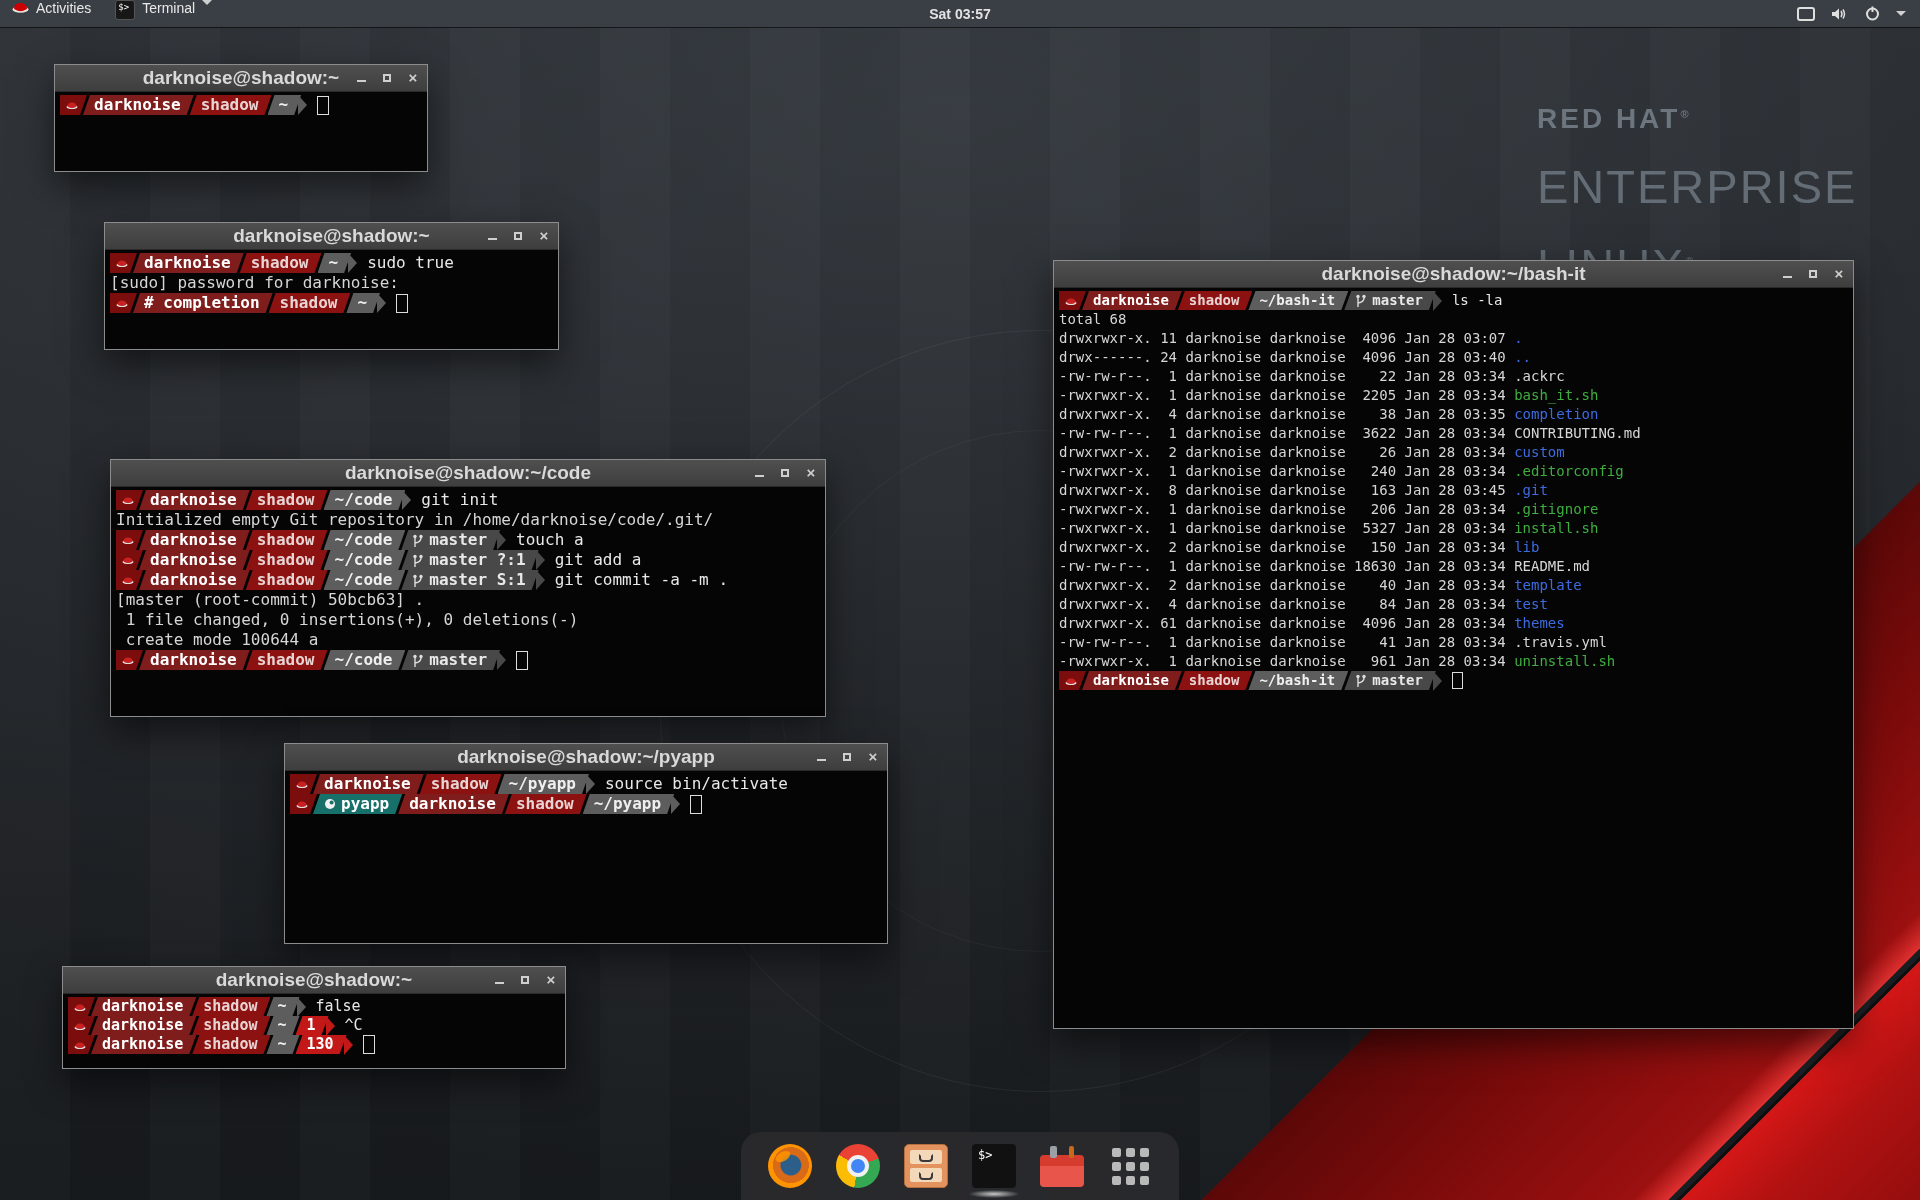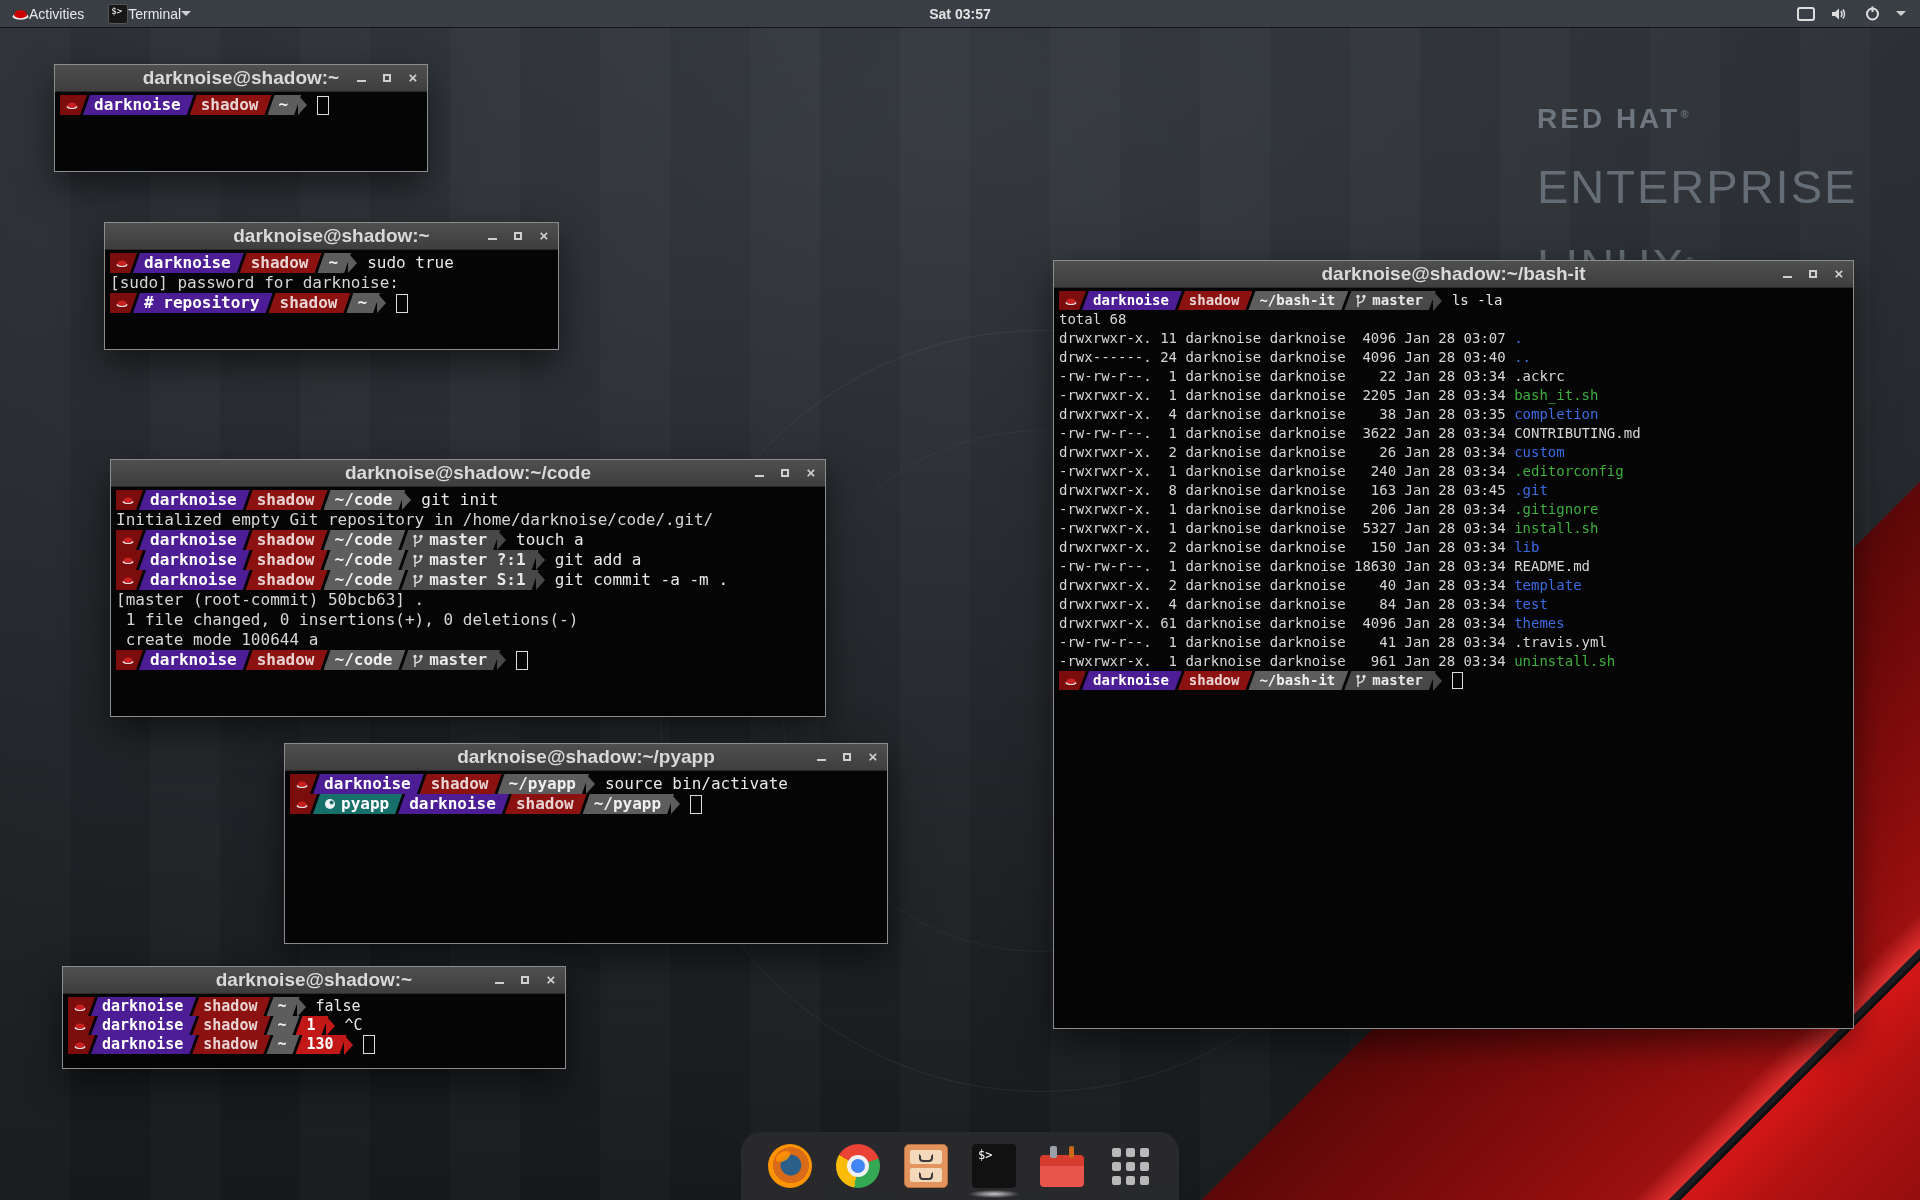--- a/index.html
+++ b/index.html
@@ -24,21 +24,21 @@
   .brand{position:absolute;left:1537px;top:103px;color:#6d767e;pointer-events:none;user-select:none;}
   .brand .l1{font-size:28px;font-weight:bold;letter-spacing:3px;}
   .brand .l2,.brand .l3{font-size:47px;font-weight:400;letter-spacing:2px;color:#646d75;line-height:1.12;margin-top:26px;}
   .brand sup{font-size:11px;vertical-align:super;}
 
   
   .topbar{position:absolute;left:0;top:0;width:1920px;height:27px;background:#3a3f45;
     display:flex;align-items:center;color:#e8e8e8;font-size:14px;z-index:50;
     box-shadow:0 1px 0 rgba(0,0,0,0.6);}
   .tb-left{display:flex;align-items:center;height:100%;}
-  .tb-item{display:flex;align-items:center;padding:0 12px;height:100%;cursor:default;}
+  .tb-item{display:flex;align-items:flex-start;gap:7px;padding:0 12px;height:100%;cursor:default;}
   .tb-appicon{width:20px;height:20px;background:#171717;border:1px solid #555;border-radius:3px;
     color:#fff;font-family:"DejaVu Sans Mono",monospace;font-size:9px;line-height:10px;padding:1px 0 0 2px;box-sizing:border-box;}
   .caret{width:0;height:0;border-left:5px solid transparent;border-right:5px solid transparent;border-top:5px solid #cfcfcf;}
   .tb-clock{position:absolute;left:0;right:0;text-align:center;font-weight:bold;color:#e3e3e3;}
   .tb-right{margin-left:auto;display:flex;align-items:center;gap:16px;padding-right:14px;z-index:2;}
   .tb-right svg{display:block;}
 
   
   .win{position:absolute;border:1px solid #8c8c8c;background:#050505;
     box-shadow:0 14px 34px rgba(0,0,0,0.55);}
@@ -55,21 +55,21 @@
   .tline{display:flex;align-items:center;white-space:pre;}
   .tline.out{display:block;}
   .f16 .tline{height:20px;line-height:20px;font-size:16px;}
   .f15 .tline{height:19px;line-height:19px;font-size:15px;}
   .f14 .tline{height:19px;line-height:19px;font-size:14px;}
 
   .chip{display:flex;align-items:center;background:#7c0d0d;padding:0 9px 0 6px;align-self:stretch;
     clip-path:polygon(0 0,100% 0,calc(100% - 7px) 100%,0 100%);}
   .seg{display:flex;align-items:center;gap:5px;padding:0 13px 0 11px;margin-left:-4px;color:#efe7e7;
     align-self:stretch;clip-path:polygon(7px 0,100% 0,calc(100% - 7px) 100%,0 100%);font-weight:bold;}
-  .seg-user{background:#4c1d95;color:#fff;}
+  .seg-user{background:#7f1d1d;color:#fff;}
   .seg-host{background:#8c1111;color:#e9d4d4;}
   .seg-dir{background:#5d5d5d;color:#efefef;}
   .seg-git{background:#484848;color:#e8e8e8;}
   .seg-exit{background:#c21818;color:#fff;}
   .seg-venv{background:#17706a;color:#fff;}
   .arrow{width:0;height:0;margin-left:-3px;align-self:center;}
   .arrow-dir{border-top:10px solid transparent;border-bottom:10px solid transparent;border-left:9px solid #5d5d5d;}
   .arrow-git{border-top:10px solid transparent;border-bottom:10px solid transparent;border-left:9px solid #484848;}
   .arrow-exit{border-top:10px solid transparent;border-bottom:10px solid transparent;border-left:9px solid #c21818;}
   .cmd{margin-left:10px;color:#e8e8e8;}
@@ -168,21 +168,21 @@
       </div>
       <div class="term-body f16">
         <div class="tline"><span class="chip"><svg width="12" height="10" viewBox="0 0 12 10">
               <ellipse cx="6" cy="7" rx="5.5" ry="2" fill="#ddd"></ellipse>
               <path d="M1.5 6.5 Q1.5 2.5 6 2.5 Q10.5 2.5 10.5 6.5 Q8 8 6 8 Q4 8 1.5 6.5Z" fill="#c92121"></path>
             </svg></span><span class="seg seg-user"><span>darknoise</span></span><span class="seg seg-host"><span>shadow</span></span><span class="seg seg-dir"><span>~</span></span><span class="arrow arrow-dir"></span><span class="cmd">sudo true</span></div>
         <div class="tline out">[sudo] password for darknoise:</div>
         <div class="tline"><span class="chip"><svg width="12" height="10" viewBox="0 0 12 10">
               <ellipse cx="6" cy="7" rx="5.5" ry="2" fill="#ddd"></ellipse>
               <path d="M1.5 6.5 Q1.5 2.5 6 2.5 Q10.5 2.5 10.5 6.5 Q8 8 6 8 Q4 8 1.5 6.5Z" fill="#c92121"></path>
-            </svg></span><span class="seg seg-user"><span># repository</span></span><span class="seg seg-host"><span>shadow</span></span><span class="seg seg-dir"><span>~</span></span><span class="arrow arrow-dir"></span><span class="cursor"></span></div>
+            </svg></span><span class="seg seg-user"><span># completion</span></span><span class="seg seg-host"><span>shadow</span></span><span class="seg seg-dir"><span>~</span></span><span class="arrow arrow-dir"></span><span class="cursor"></span></div>
       </div>
     </div>
   <div class="win win-2">
       <div class="titlebar">
         <div class="title">darknoise@shadow:~/code</div>
         <div class="winbtns">
           <div class="wbtn">
             <div class="mini"></div>
           </div>
           <div class="wbtn">

